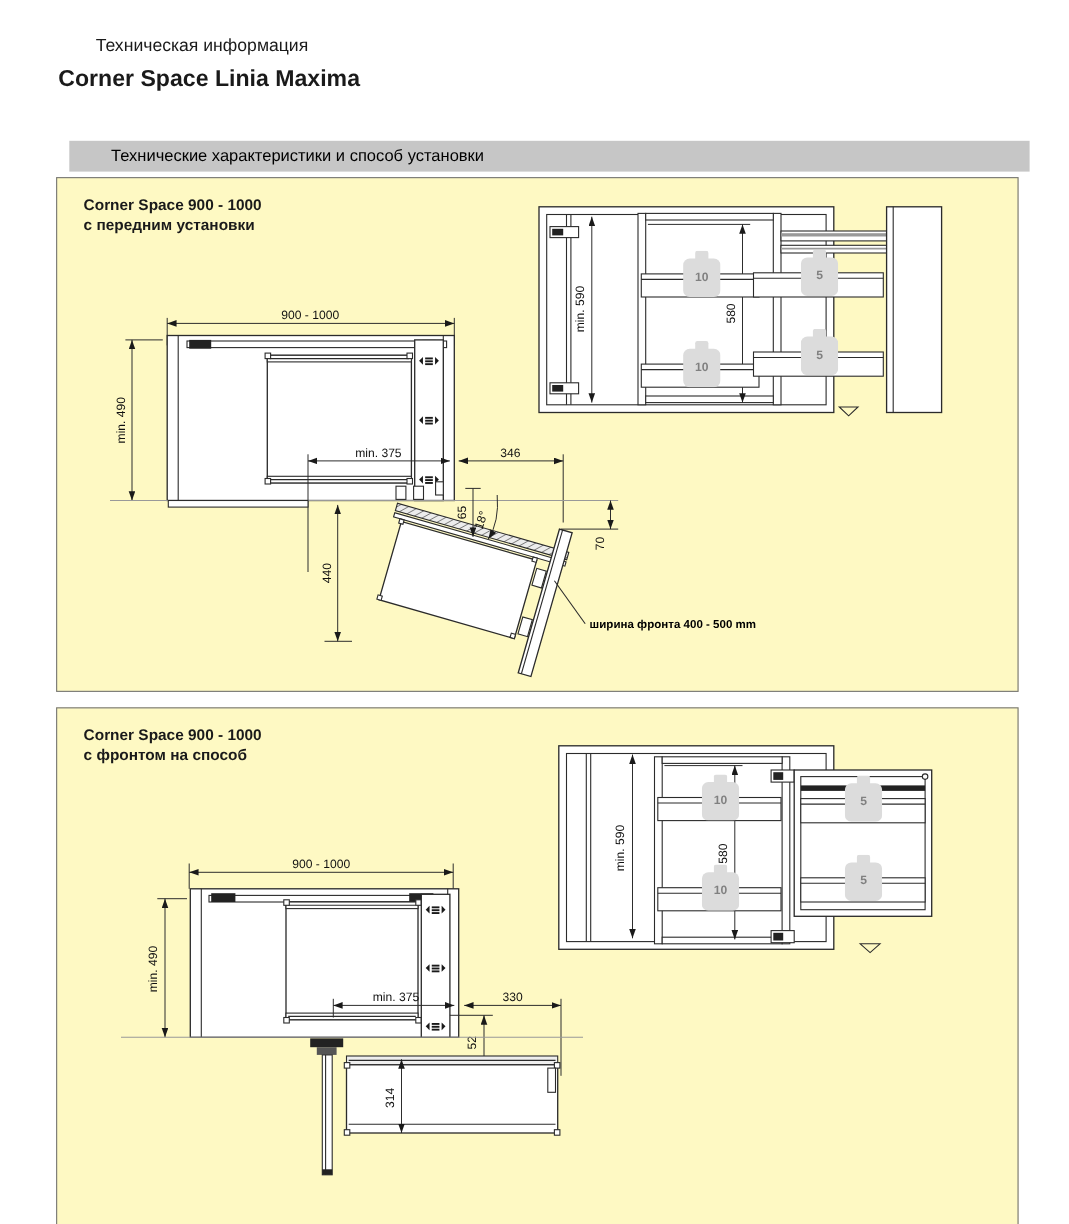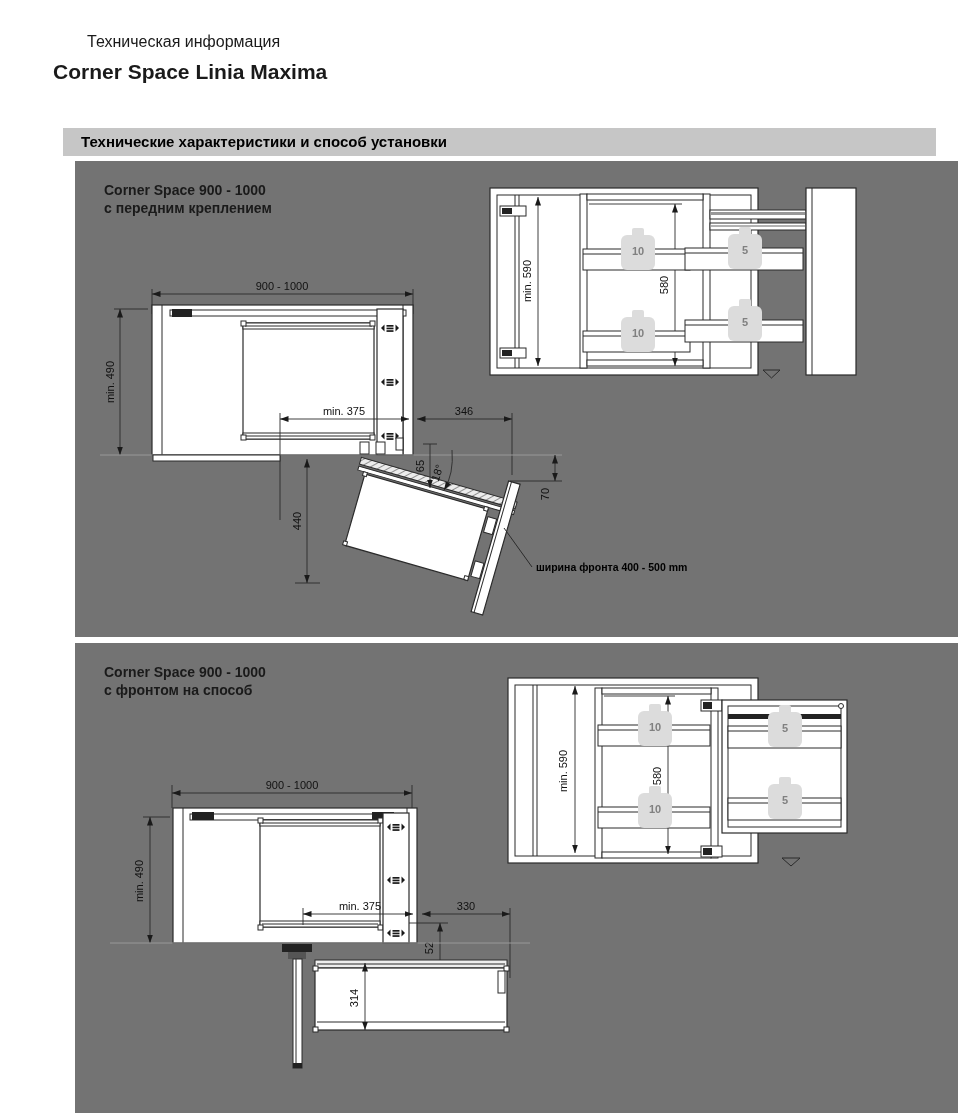--- a/index.html
+++ b/index.html
@@ -2,22 +2,22 @@
 <html><head>
 <meta charset="utf-8">
 <style>
   html,body{margin:0;padding:0;background:#fff;}
   body{width:972px;height:1113px;position:relative;overflow:hidden;
        font-family:"Liberation Sans", sans-serif;color:#1a1a1a;}
   .abs{position:absolute;}
   .doc-supertitle{left:63px;top:33px;font-size:16px;font-weight:400;margin-left:24px;}
   .doc-title{left:53px;top:60px;font-size:21px;font-weight:700;}
   .section-header-bar{left:63px;top:128px;width:873px;height:28px;background:#c6c6c6;}
-  .section-header-bar span{display:block;padding:5px 0 0 18px;font-size:15px;font-weight:700;color:#000;}
-  .section-box{left:75px;width:873px;border:5px solid #737373;background:#737373;}
+  .section-header-bar span{display:block;padding:5px 0 0 38px;font-size:15px;font-weight:400;color:#000;}
+  .section-box{left:51px;width:873px;border:1px solid #737373;background:#fef9c3;}
   .box1{top:161px;height:466px;}
   .box2{top:643px;height:475px;}
   .section-title{position:absolute;left:24px;top:15px;font-size:14px;font-weight:700;line-height:18px;}
   svg{position:absolute;overflow:visible;}
   svg .ln{stroke:#2b2b2b;stroke-width:1;fill:none;}
   svg .lnw{stroke:#2b2b2b;stroke-width:1.2;fill:#fff;}
   svg .lnf{stroke:#2b2b2b;stroke-width:1;fill:#fff;}
   svg .dk{fill:#222;stroke:none;}
   svg .gy{stroke:#999;stroke-width:1;fill:none;}
   svg .dim{stroke:#2b2b2b;stroke-width:0.9;fill:none;}
@@ -56,21 +56,21 @@
 <div class="abs doc-supertitle">Техническая информация</div>
 <div class="abs doc-title">Corner Space Linia Maxima</div>
 
 <div class="abs section-header-bar">
   <span>Технические характеристики и способ установки</span>
 </div>
 
 <div class="abs section-box box1">
   <div class="section-title">
     <div>Corner Space 900 - 1000</div>
-    <div>с передним креплением</div>
+    <div>с передним установки</div>
   </div>
 </div>
 
 <svg class="abs" style="left:100px;top:276px" width="565" height="348">
 
   <line class="dim" x1="52" y1="38" x2="52" y2="13"></line>
   <line class="dim" x1="313" y1="38" x2="313" y2="13"></line>
   <line class="dim" x1="52" y1="18" x2="313" y2="18" marker-start="url(#ar)" marker-end="url(#ar)"></line>
   <text class="d" x="182" y="14" text-anchor="middle">900 - 1000</text>
 

